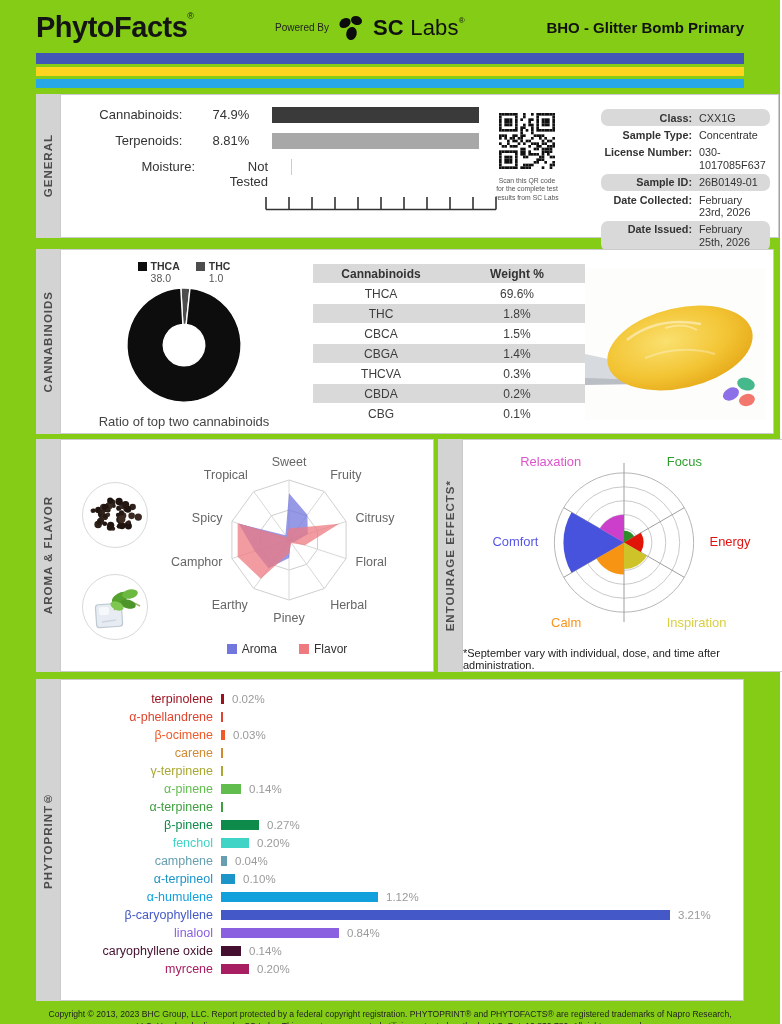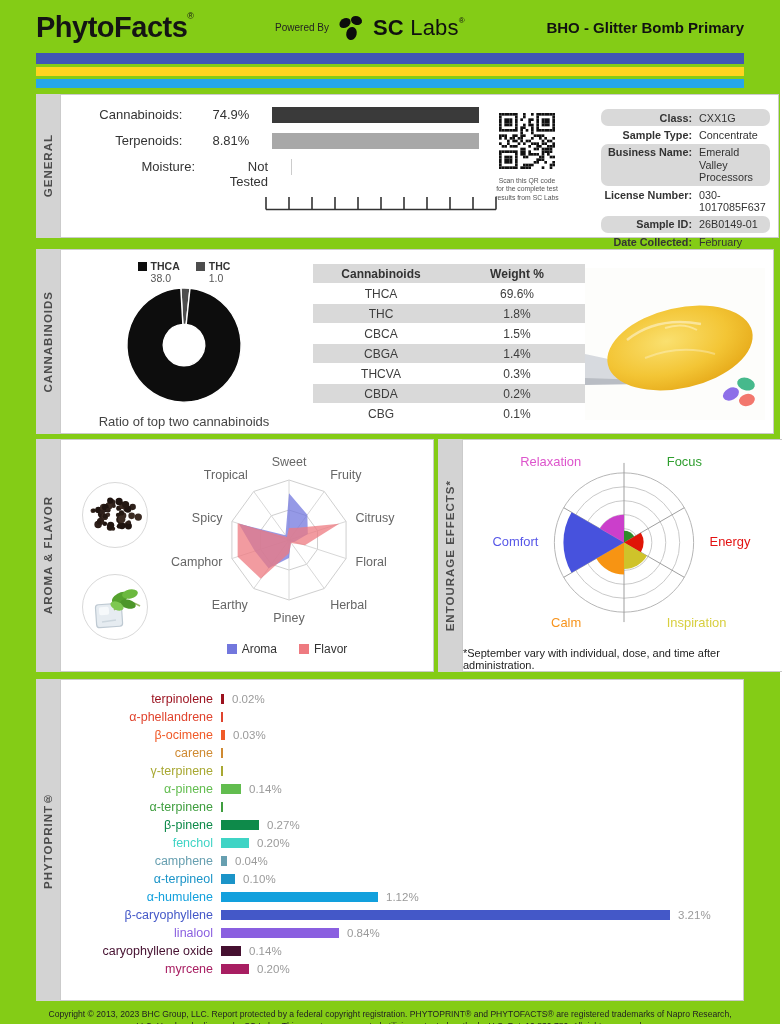--- a/index.html
+++ b/index.html
@@ -373,24 +373,20 @@
       </div>
       <div class="gen-info" id="info-table">
           <div class="inforow shaded">
             <div class="ilab">Class:</div>
             <div class="ival">CXX1G</div>
           </div>
           <div class="inforow">
             <div class="ilab">Sample Type:</div>
             <div class="ival">Concentrate</div>
           </div>
-          <div class="inforow shaded">
-            <div class="ilab">Business Name:</div>
-            <div class="ival">Emerald Valley Processors</div>
-          </div>
           <div class="inforow">
             <div class="ilab">License Number:</div>
             <div class="ival">030-1017085F637</div>
           </div>
           <div class="inforow shaded">
             <div class="ilab">Sample ID:</div>
             <div class="ival">26B0149-01</div>
           </div>
           <div class="inforow">
             <div class="ilab">Date Collected:</div>

